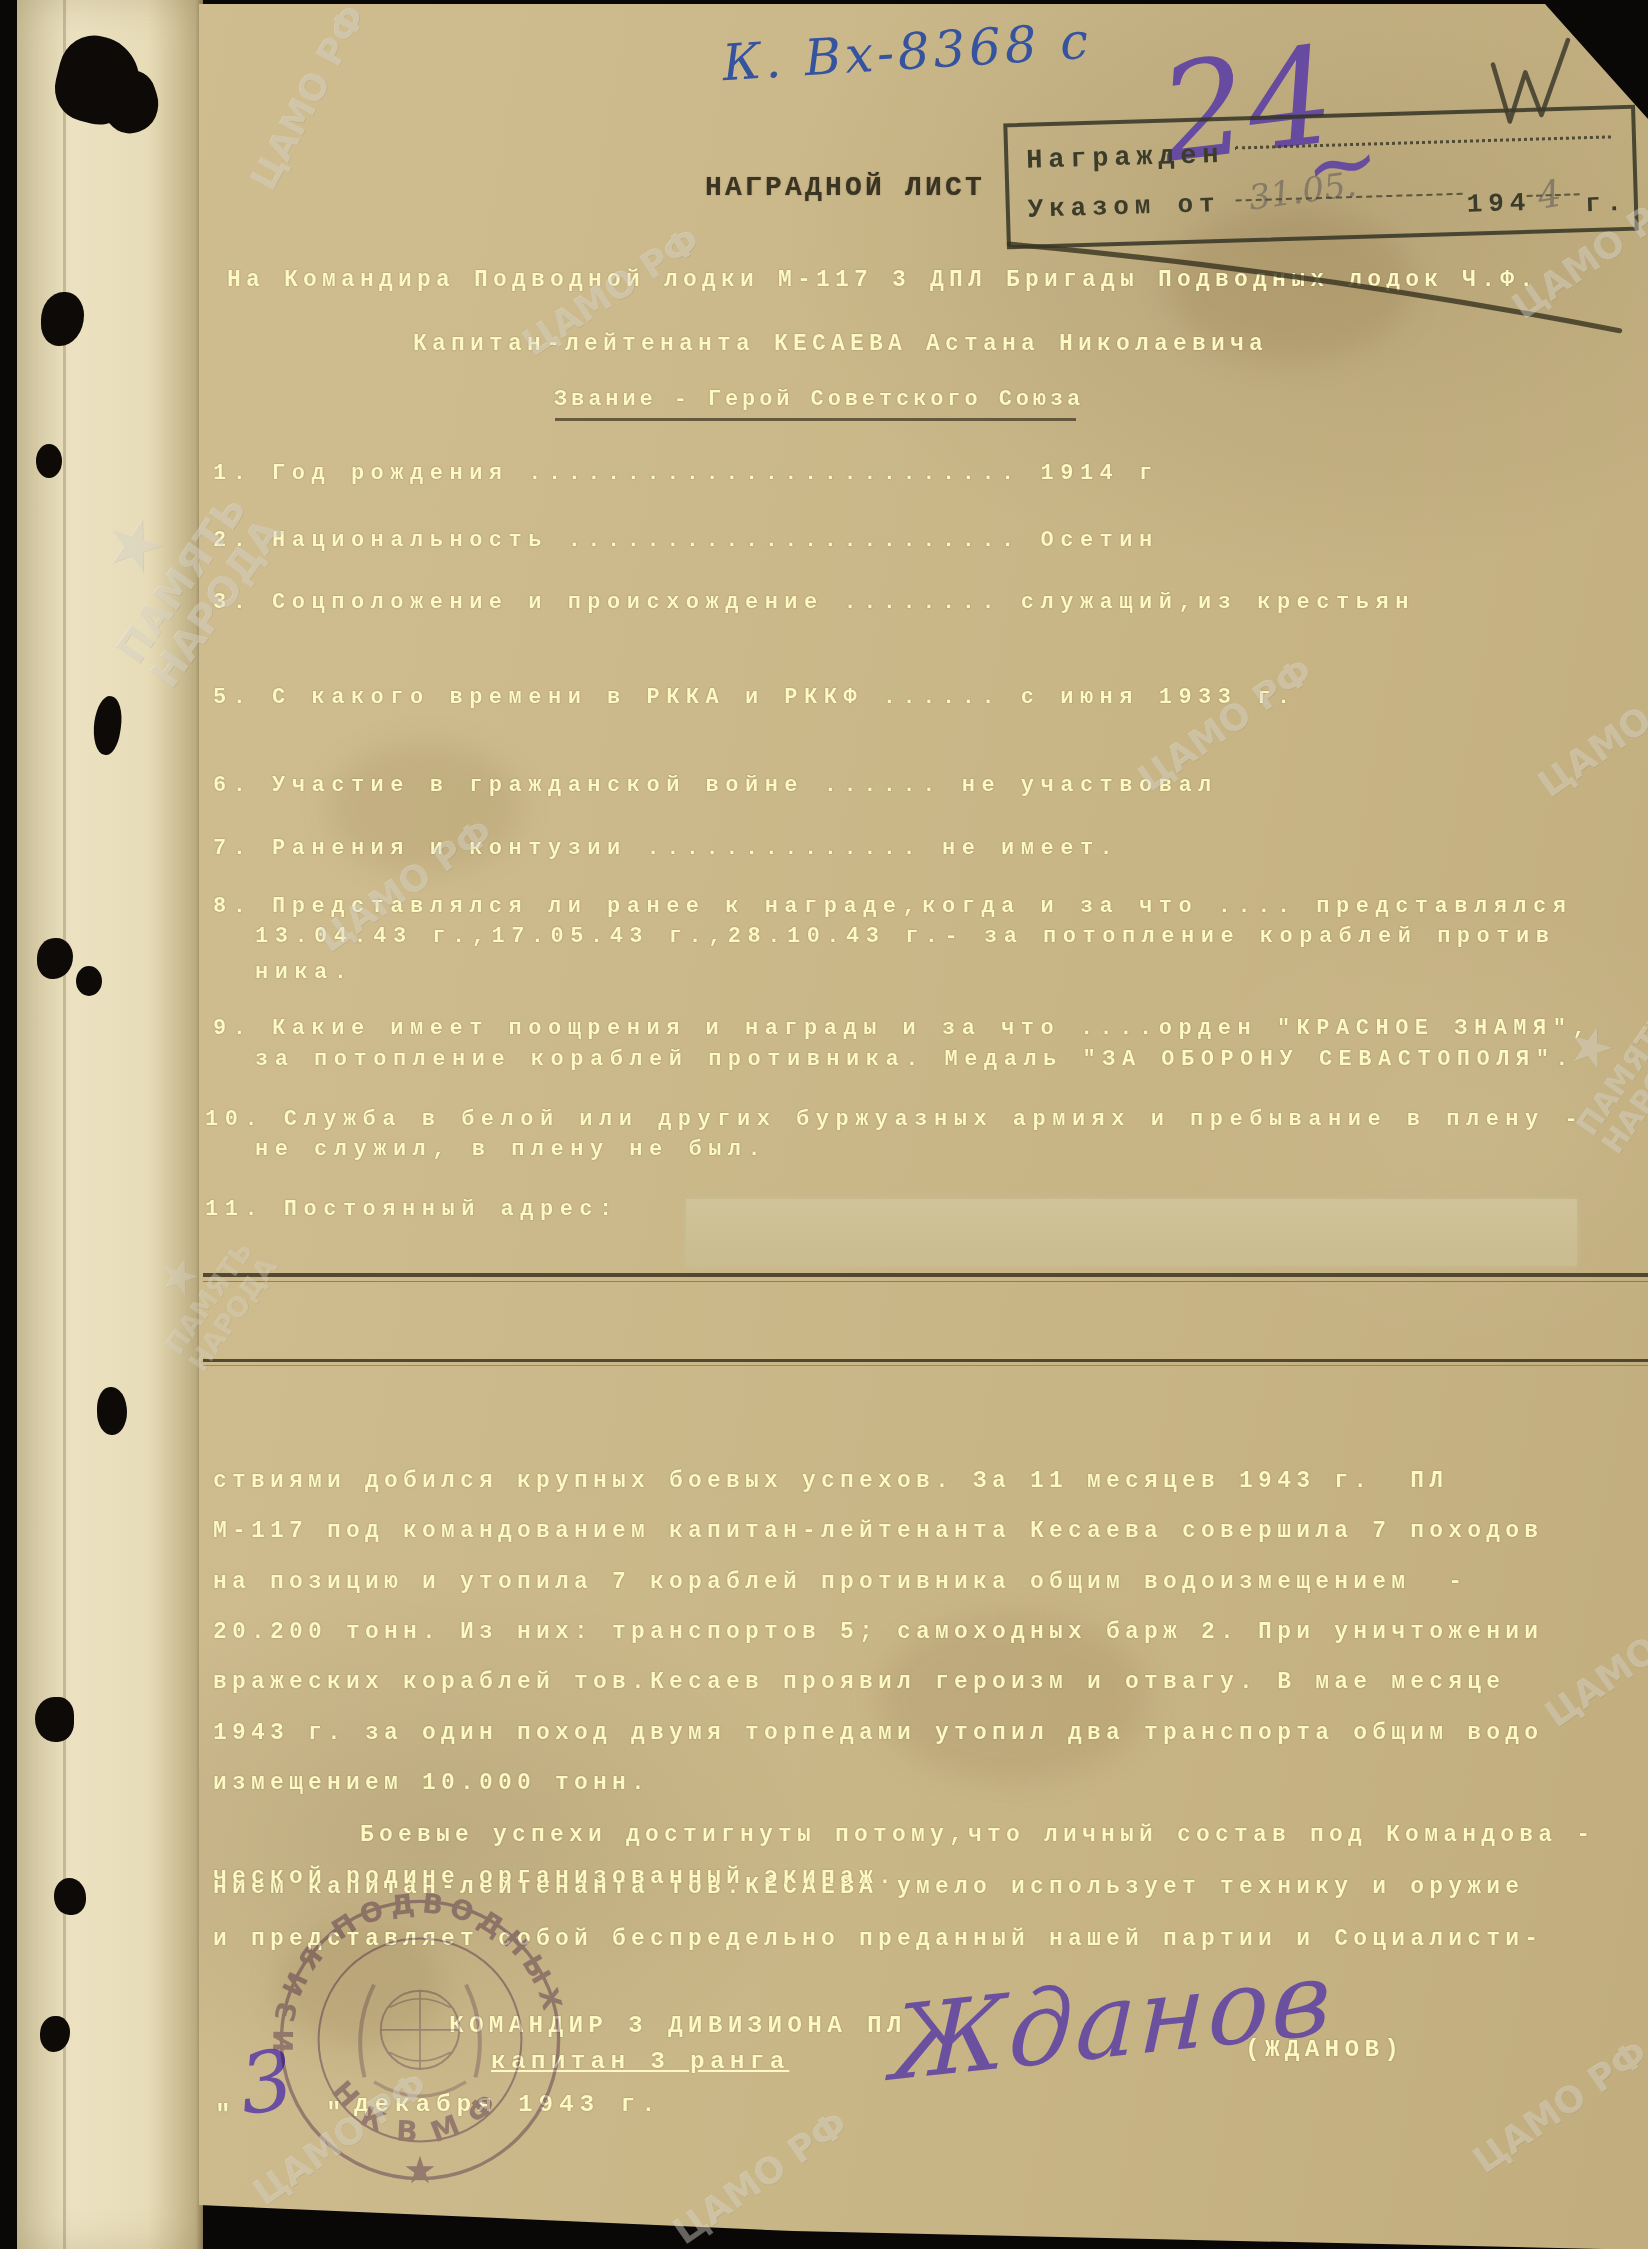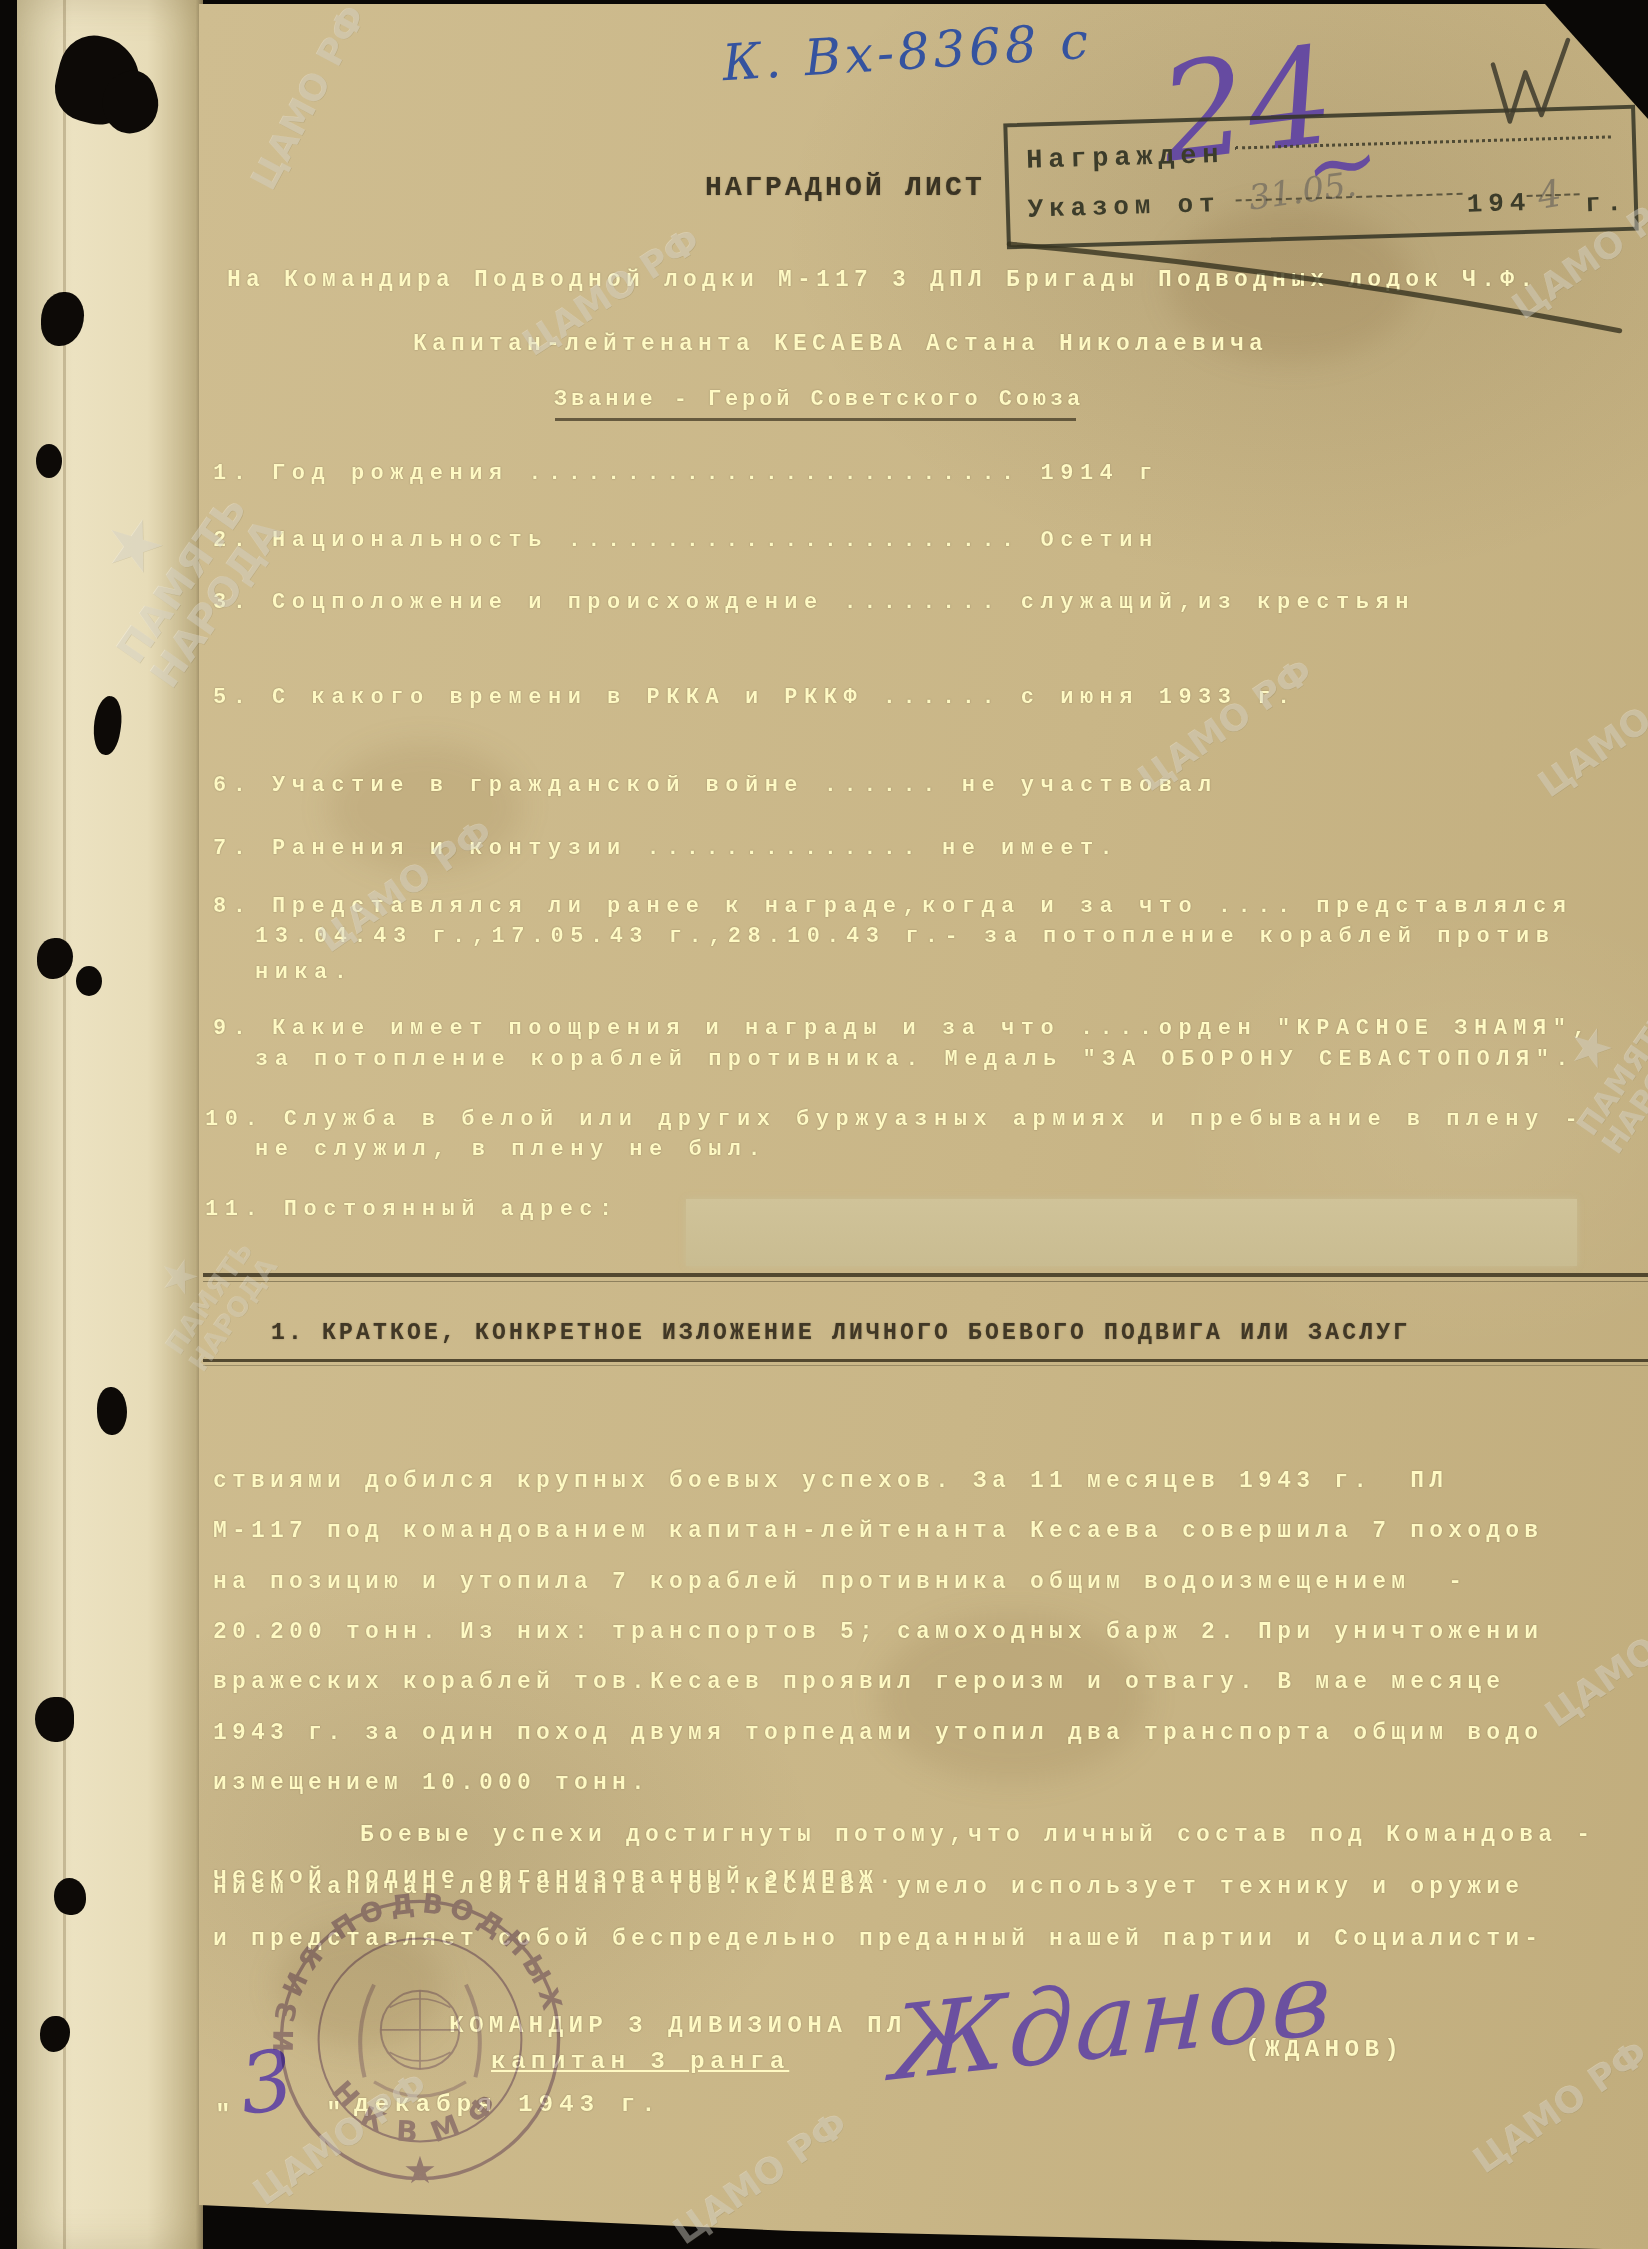--- a/index.html
+++ b/index.html
@@ -111,21 +111,20 @@
   <div class="t ti" style="left:213px;top:1018px;">9. Какие имеет поощрения и награды и за что ....орден "КРАСНОЕ ЗНАМЯ",</div>
   <div class="t ti" style="left:255px;top:1049px;">за потопление кораблей противника. Медаль "ЗА ОБОРОНУ СЕВАСТОПОЛЯ".</div>
   <div class="t ti" style="left:205px;top:1109px;">10. Служба в белой или других буржуазных армиях и пребывание в плену -</div>
   <div class="t ti" style="left:255px;top:1139px;">не служил, в плену не был.</div>
   <div class="t ti" style="left:205px;top:1199px;">11. Постоянный адрес:</div>
 
   <div class="redaction"></div>
 
   <div class="rule" style="left:203px;top:1273px;width:1445px;height:3.9px;"></div>
   <div class="rule" style="left:203px;top:1281px;width:1445px;height:1.3px;opacity:.5;"></div>
-  <div class="t sect" style="left:271px;top:1320px;">1. КРАТКОЕ, КОНКРЕТНОЕ ИЗЛОЖЕНИЕ ЛИЧНОГО БОЕВОГО ПОДВИГА ИЛИ ЗАСЛУГ</div>
   <div class="rule" style="left:203px;top:1359px;width:1445px;height:3.2px;"></div>
   <div class="rule" style="left:203px;top:1365px;width:1445px;height:1.3px;opacity:.4;"></div>
 
   <div class="t tb" style="left:213px;top:1470px;">ствиями добился крупных боевых успехов. За 11 месяцев 1943 г.  ПЛ</div>
   <div class="t tb" style="left:213px;top:1520px;">М-117 под командованием капитан-лейтенанта Кесаева совершила 7 походов</div>
   <div class="t tb" style="left:213px;top:1571px;">на позицию и утопила 7 кораблей противника общим водоизмещением  -</div>
   <div class="t tb" style="left:213px;top:1621px;">20.200 тонн. Из них: транспортов 5; самоходных барж 2. При уничтожении</div>
   <div class="t tb" style="left:213px;top:1671px;">вражеских кораблей тов.Кесаев проявил героизм и отвагу. В мае месяце</div>
   <div class="t tb" style="left:213px;top:1722px;">1943 г. за один поход двумя торпедами утопил два транспорта общим водо</div>
   <div class="t tb" style="left:213px;top:1772px;">измещением 10.000 тонн.</div>

